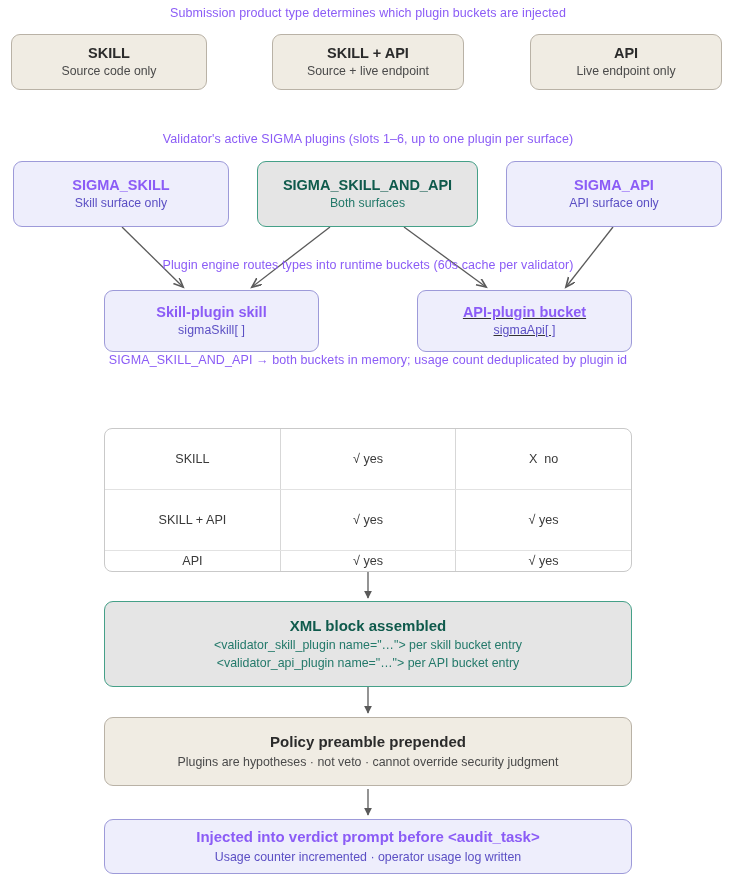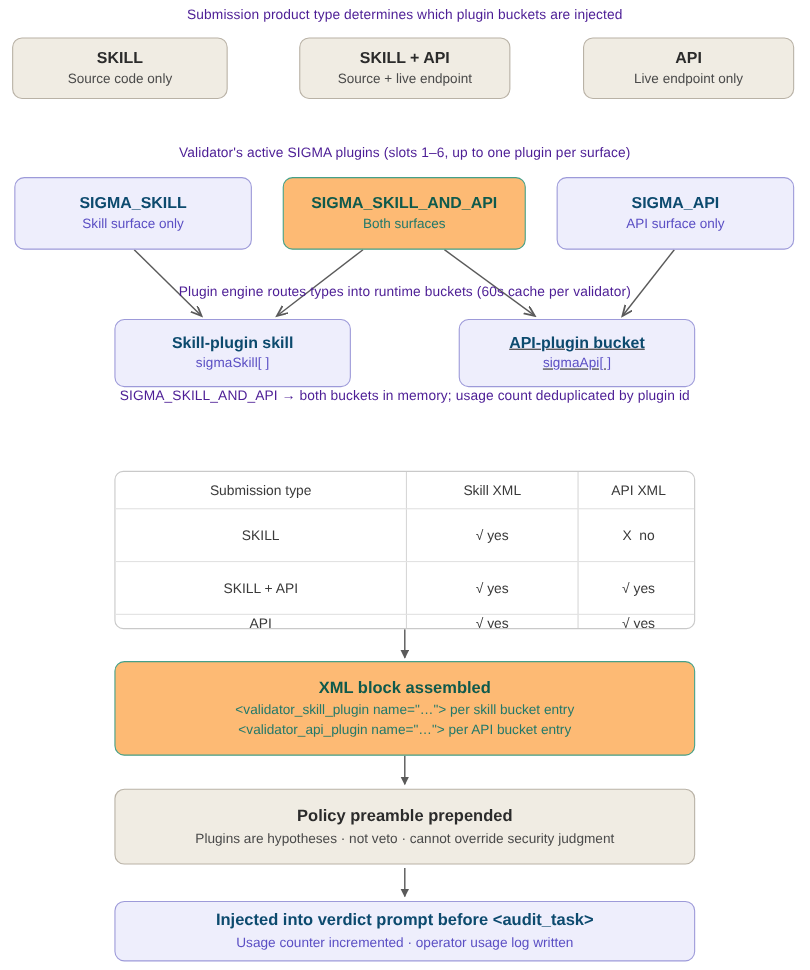--- a/index.html
+++ b/index.html
@@ -28,21 +28,21 @@
     height: 882px;
     pointer-events: none;
   }
 
   
   .caption {
     position: absolute;
     width: 736px;
     text-align: center;
     font-size: 12.5px;
-    color: #4c1d95;
+    color: #8b5cf6;
     letter-spacing: 0.1px;
     white-space: nowrap;
   }
 
   
   .node {
     position: absolute;
     box-sizing: border-box;
     border-radius: 9px;
     border: 1.3px solid #b9b2a6;
@@ -70,26 +70,26 @@
   
   .node.beige { background: #f0ece3; border-color: #b9b2a6; }
   .node.beige .title { color: #2b2b2b; }
   .node.beige .sub { color: #4a4a4a; }
 
   
   .node.purple {
     background: #eeeefc;
     border-color: #9d9ad9;
   }
-  .node.purple .title { color: #0c4a6e; }
+  .node.purple .title { color: #8b5cf6; }
   .node.purple .sub { color: #5b4fc4; }
 
   
   .node.green {
-    background: #fdba74;
+    background: #e5e5e5;
     border-color: #45a088;
   }
   .node.green .title { color: #0f5a4c; }
   .node.green .sub { color: #23796a; }
 
   
   .matrix {
     position: absolute;
     box-sizing: border-box;
     border: 1.2px solid #c9c9c9;
@@ -204,25 +204,20 @@
     <div class="title">API-plugin bucket</div>
     <div class="sub mono-ish">sigmaApi[ ]</div>
   </div>
 
   <div class="caption" style="top:353px;">SIGMA_SKILL_AND_API → both buckets in memory; usage count deduplicated by plugin id</div>
 
 
   <div class="matrix" style="left:104px; top:428px; width:528px; height:144px;">
     <table>
       <tbody>
-        <tr class="hdr">
-          <td class="col-sep" style="width:264px;">Submission type</td>
-          <td class="col-sep" style="width:155px;">Skill XML</td>
-          <td style="width:109px;">API XML</td>
-        </tr>
         <tr class="r1">
           <td class="col-sep">SKILL</td>
           <td class="col-sep mark">√ yes</td>
           <td class="mark">X  no</td>
         </tr>
         <tr class="r2">
           <td class="col-sep">SKILL + API</td>
           <td class="col-sep mark">√ yes</td>
           <td class="mark">√ yes</td>
         </tr>

